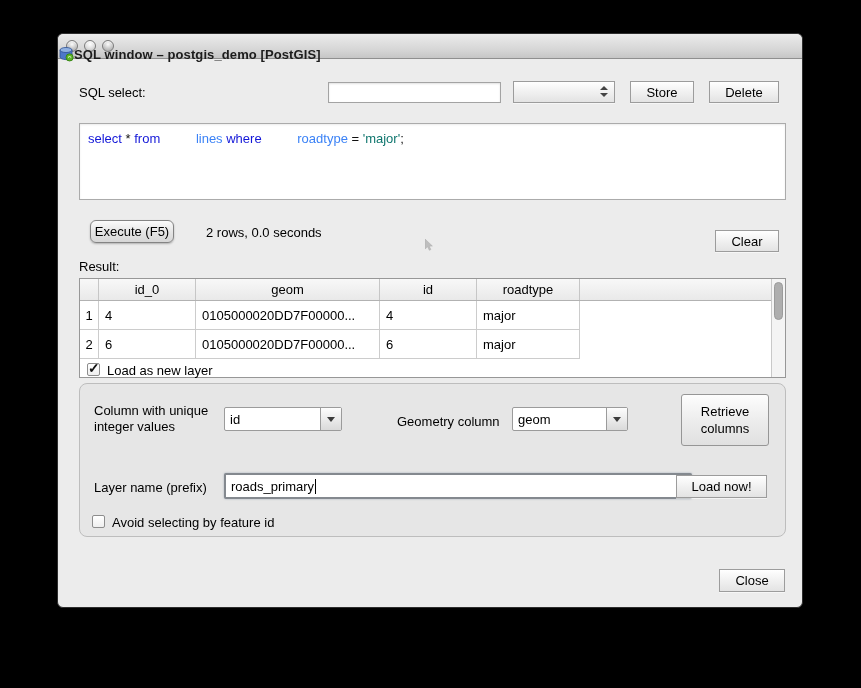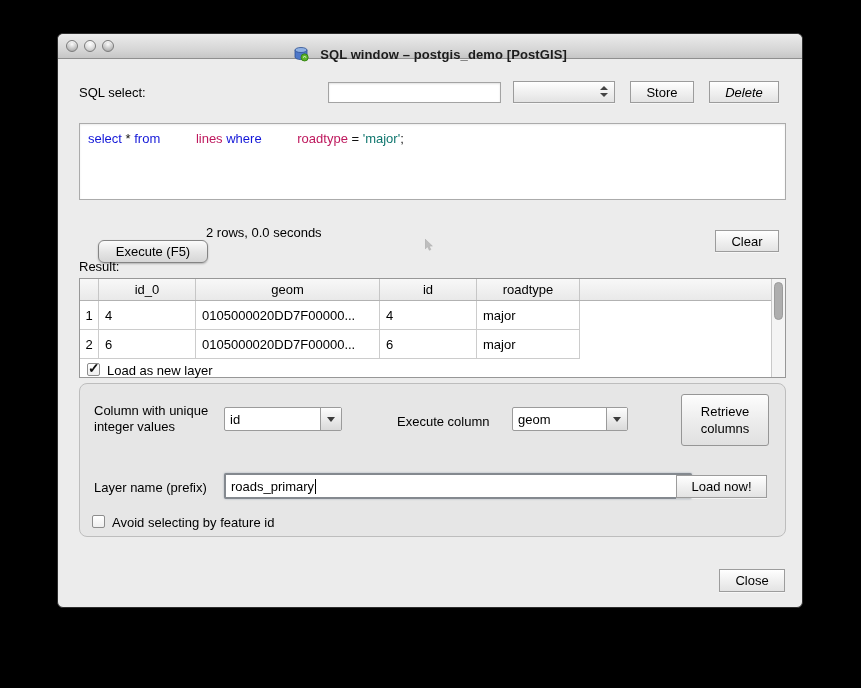--- a/index.html
+++ b/index.html
@@ -14,21 +14,21 @@
   
   .titlebar { position:absolute; left:0; top:0; right:0; height:25px;
               background:linear-gradient(180deg,#ececec 0%,#d4d4d4 70%,#c6c6c6 100%);
               border-bottom:1px solid #8f8f8f; border-radius:6px 6px 0 0; }
   .lights { position:absolute; left:8px; top:6px; display:flex; gap:6px; }
   .light { width:12px; height:12px; border-radius:50%;
            background:radial-gradient(circle at 50% 32%, #fbfbfb 0%, #cfcfcf 45%, #9a9a9a 100%);
            border:1px solid #7b7b7b; box-shadow:inset 0 1px 1px rgba(255,255,255,.8); }
   .light.mid { background:radial-gradient(circle at 50% 32%, #ffffff 0%, #e3e3e3 45%, #b5b5b5 100%); }
   .title-wrap { position:absolute; left:0; right:0; top:0; height:40px;
-                display:flex; align-items:center; justify-content:center; gap:11px; }
+                display:flex; align-items:center; gap:0; }
   .title-text { font-weight:bold; color:#1c1c1c; letter-spacing:.1px; }
 
   
   .btn { position:absolute; display:flex; align-items:center; justify-content:center;
          background:linear-gradient(180deg,#ffffff 0%,#f2f2f2 45%,#e3e3e3 100%);
          border:1px solid #9c9c9c; border-radius:0; height:22px;
          box-shadow:0 1px 0 rgba(255,255,255,.55); cursor:default; }
   .btn-exec { background:linear-gradient(180deg,#fbfbfb 0%,#e4e4e4 55%,#d6d6d6 100%);
               border-color:#848484; border-radius:6px; height:23px;
               box-shadow:0 1px 2px rgba(0,0,0,.25); }
@@ -45,21 +45,21 @@
                      border-right:4px solid transparent; }
   .popup .arrows i.up { border-bottom:4px solid #444; margin-bottom:3px; }
   .popup .arrows i.dn { border-top:4px solid #444; }
 
   
   .sql-editor { position:absolute; left:21px; top:89px; width:707px; height:77px;
                 background:#fff; border:1px solid #ababab;
                 box-shadow:inset 0 1px 2px rgba(0,0,0,.08);
                 padding:7px 8px; white-space:pre; }
   .tok-kw { color:#1317d8; }
-  .tok-id { color:#be185d;padding-left:32px; }
+  .tok-id { color:#3b82f6;padding-left:32px; }
   .tok-str { color:#0f766e; }
   .tok-pl { color:#101010; }
 
   
   .result-table { position:absolute; left:21px; top:244px; width:707px; height:100px;
                   background:#fff; border:1px solid #979797; overflow:hidden; }
   .thead { display:flex; height:22px;
            background:linear-gradient(180deg,#f8f8f8,#e9e9e9);
            border-bottom:1px solid #b2b2b2; }
   .th { display:flex; align-items:center; justify-content:center;
@@ -138,28 +138,28 @@
   <div class="btn popup" style="left:455px; top:47px; width:102px;">
     <span></span>
     <span class="arrows">
         <i class="up"></i>
         <i class="dn"></i>
       </span>
   </div>
   <div class="btn" style="left:572px; top:47px; width:64px;">
       <span>Store</span>
     </div>
-  <div class="btn" style="left:651px; top:47px; width:70px;font-style:italic;">
+  <div class="btn" style="left:651px; top:47px; width:70px;">
       <span>Delete</span>
     </div>
 
   <div class="sql-editor"><span class="tok-kw">select </span><span class="tok-pl">* </span><span class="tok-kw">from </span><span class="tok-id">lines </span><span class="tok-kw">where </span><span class="tok-id">roadtype </span><span class="tok-pl">= </span><span class="tok-str">'major'</span><span class="tok-pl">;</span>
   </div>
 
-  <div class="btn btn-exec" style="left:40px; top:186px; width:110px;margin-top:20px;">
+  <div class="btn btn-exec" style="left:32px; top:186px; width:84px;">
       <span>Execute (F5)</span>
     </div>
   <span class="label" style="left:148px; top:191px;">2 rows, 0.0 seconds</span>
   <div class="btn" style="left:657px; top:196px; width:64px;">
       <span>Clear</span>
     </div>
 
   <svg class="mouse-cursor" width="9" height="12" viewBox="0 0 9 12">
     <path d="M0,0 L0,10 L2.6,7.8 L4.3,11.3 L5.9,10.5 L4.2,7.2 L7.4,7 Z" fill="#9a9a9a" stroke="#777" stroke-width="0.5"></path>
   </svg>
@@ -210,21 +210,21 @@
       <span>Column with unique</span><br>
       <span>integer values</span>
     </span>
     <div class="qcombo" style="left:144px; top:23px; width:118px;">
       <span class="val">id</span>
       <span class="cbtn">
           <span class="tri"></span>
         </span>
     </div>
 
-    <span class="label" style="left:317px; top:30px;">Execute column</span>
+    <span class="label" style="left:317px; top:30px;">Geometry column</span>
     <div class="qcombo" style="left:432px; top:23px; width:116px;">
       <span class="val">geom</span>
       <span class="cbtn">
           <span class="tri"></span>
         </span>
     </div>
 
     <div class="retrieve-btn">
       <span>Retrieve</span>
       <span>columns</span>

